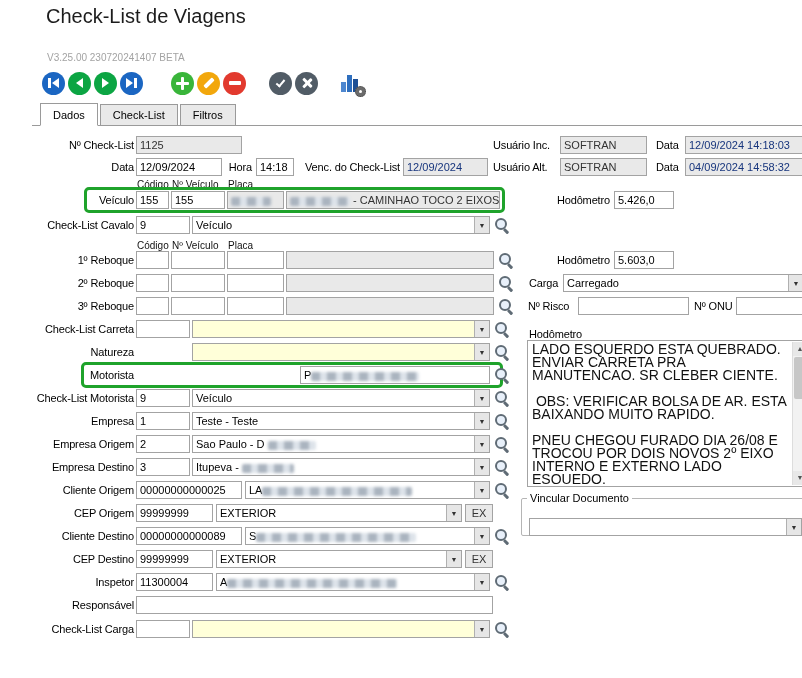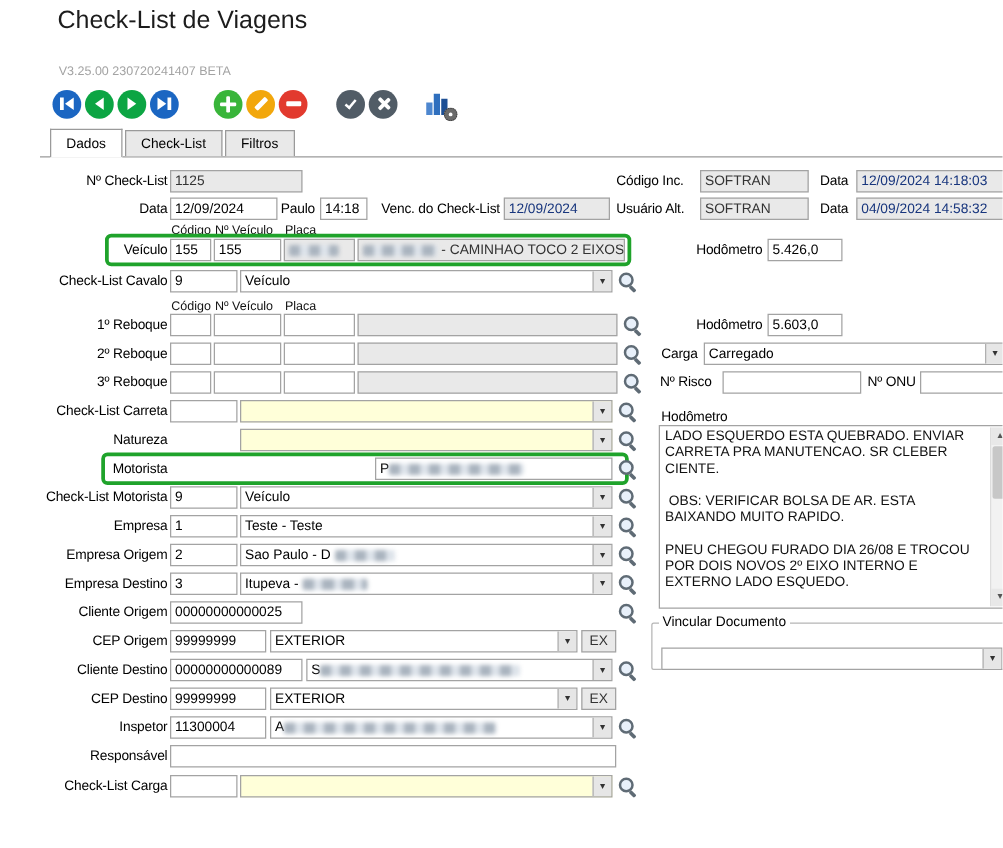--- a/index.html
+++ b/index.html
@@ -61,21 +61,21 @@
   .combo.yel { background:#ffffd9; }
   .combo .ctext { flex:1; padding:0 3px; line-height:16px; overflow:hidden; white-space:nowrap; font-size:11px; }
   .combo .arrow { width:15px; flex:none; background:#e6e6e6; border-left:1px solid #b0b0b0; display:flex; align-items:center; justify-content:center; font-size:7px; color:#333; }
   .colhdr { position:absolute; font-size:10px; color:#111; white-space:nowrap; }
   .mag { position:absolute; width:17px; height:17px; }
   .mag::before { content:""; position:absolute; left:1px; top:1px; width:8px; height:8px; border:2px solid #5f6b75; border-radius:50%; background:#e8f0fa; }
   .mag::after { content:""; position:absolute; left:11px; top:11px; width:6px; height:2.5px; background:#5f6b75; border-radius:1px; transform:rotate(45deg); transform-origin:0 0; }
   .hl { position:absolute; border:3px solid #1fa32b; border-radius:5px; pointer-events:none; }
   .redact { display:inline-block; height:9px; border-radius:2px; background:repeating-linear-gradient(90deg,#aab4bf 0 9px,#dde3ea 9px 16px); filter:blur(1.5px); vertical-align:middle; }
   .obs { position:absolute; border:1px solid #a3a3a3; background:#fff; }
-  .obs .txt { position:absolute; left:4px; top:2px; right:19px; bottom:2px; font-size:11px; line-height:13px; white-space:pre-wrap; overflow:hidden; color:#111; }
+  .obs .txt { position:absolute; left:4px; top:2px; right:19px; bottom:2px; font-size:14px; line-height:13px; white-space:pre-wrap; overflow:hidden; color:#111; }
   .sb { position:absolute; top:1px; right:1px; bottom:1px; width:15px; background:#f2f2f2; border-left:1px solid #ddd; }
   .sb .up, .sb .dn { position:absolute; left:0; width:14px; height:14px; font-size:7px; color:#555; text-align:center; line-height:14px; background:#e8e8e8; }
   .sb .up { top:0; } .sb .dn { bottom:0; }
   .sb .thumb { position:absolute; left:1px; top:15px; width:12px; height:42px; background:#c7c7c7; border-radius:2px; }
   fieldset.vd { position:absolute; border:1px solid #b5b5b5; border-radius:2px; }
   fieldset.vd legend { font-size:11px; padding:0 3px; margin-left:5px; color:#000; }
   [data-interactable="true"] { cursor:pointer; }
 </style>
 </head>
 <body>
@@ -124,28 +124,28 @@
   </div>
 
   <div class="tabs" data-interactable="false">
     <div class="tab active" data-interactable="true">Dados</div>
     <div class="tab" data-interactable="true">Check-List</div>
     <div class="tab" data-interactable="true">Filtros</div>
   </div>
 
   <div class="lbl" style="left:0;top:136px;width:102px" data-interactable="false">Nº Check-List</div>
   <div class="fld ro rt" style="left:104px;top:136px;width:106px" data-interactable="false">1125</div>
-  <div class="lbl lbl-l" style="left:461px;top:136px;width:64px" data-interactable="false">Código Inc.</div>
+  <div class="lbl lbl-l" style="left:461px;top:136px;width:64px" data-interactable="false">Usuário Inc.</div>
   <div class="fld ro" style="left:528px;top:136px;width:87px" data-interactable="false">SOFTRAN</div>
   <div class="lbl lbl-l" style="left:624px;top:136px;width:28px" data-interactable="false">Data</div>
   <div class="fld ro navy" style="left:653px;top:136px;width:119px" data-interactable="false">12/09/2024 14:18:03</div>
 
   <div class="lbl" style="left:0;top:158px;width:102px" data-interactable="false">Data</div>
   <div class="fld" style="left:104px;top:158px;width:86px" data-interactable="true">12/09/2024</div>
-  <div class="lbl" style="left:190px;top:158px;width:30px" data-interactable="false">Paulo</div>
+  <div class="lbl" style="left:190px;top:158px;width:30px" data-interactable="false">Hora</div>
   <div class="fld" style="left:224px;top:158px;width:38px" data-interactable="true">14:18</div>
   <div class="lbl" style="left:264px;top:158px;width:104px" data-interactable="false">Venc. do Check-List</div>
   <div class="fld ro navy" style="left:371px;top:158px;width:85px" data-interactable="false">12/09/2024</div>
   <div class="lbl lbl-l" style="left:461px;top:158px;width:64px" data-interactable="false">Usuário Alt.</div>
   <div class="fld ro" style="left:528px;top:158px;width:87px" data-interactable="false">SOFTRAN</div>
   <div class="lbl lbl-l" style="left:624px;top:158px;width:28px" data-interactable="false">Data</div>
   <div class="fld ro navy" style="left:653px;top:158px;width:119px" data-interactable="false">04/09/2024 14:58:32</div>
 
   <div class="colhdr" style="left:105px;top:179px" data-interactable="false">Código</div>
   <div class="colhdr" style="left:140px;top:179px" data-interactable="false">Nº Veículo</div>
@@ -264,20 +264,24 @@
   <div class="lbl" style="left:0;top:458px;width:102px" data-interactable="false">Empresa Destino</div>
   <div class="fld rt" style="left:104px;top:458px;width:54px" data-interactable="true">3</div>
   <div class="combo" style="left:160px;top:458px;width:298px" data-interactable="true">
       <span class="ctext" data-interactable="false"><span data-interactable="false">Itupeva -</span> <span class="redact" style="width:52px" data-interactable="false"></span></span>
       <span class="arrow" data-interactable="true">▼</span>
     </div>
   <span class="mag" style="left:462px;top:459px" data-interactable="true"></span>
 
   <div class="lbl" style="left:0;top:481px;width:102px" data-interactable="false">Cliente Origem</div>
   <div class="fld" style="left:104px;top:481px;width:106px" data-interactable="true">00000000000025</div>
+  <div class="combo" style="left:213px;top:481px;width:245px" data-interactable="true">
+      <span class="ctext" data-interactable="false"><span data-interactable="false">LA</span><span class="redact" style="width:150px" data-interactable="false"></span></span>
+      <span class="arrow" data-interactable="true">▼</span>
+    </div>
   <span class="mag" style="left:462px;top:482px" data-interactable="true"></span>
   <fieldset class="vd" style="left:489px;top:492px;width:289px;height:44px" data-interactable="false">
     <legend data-interactable="false">Vincular Documento</legend>
     <div class="combo" style="left:7px;top:14px;width:273px" data-interactable="true">
         <span class="ctext" data-interactable="false"></span>
         <span class="arrow" data-interactable="true">▼</span>
       </div>
   </fieldset>
 
   <div class="lbl" style="left:0;top:504px;width:102px" data-interactable="false">CEP Origem</div>

